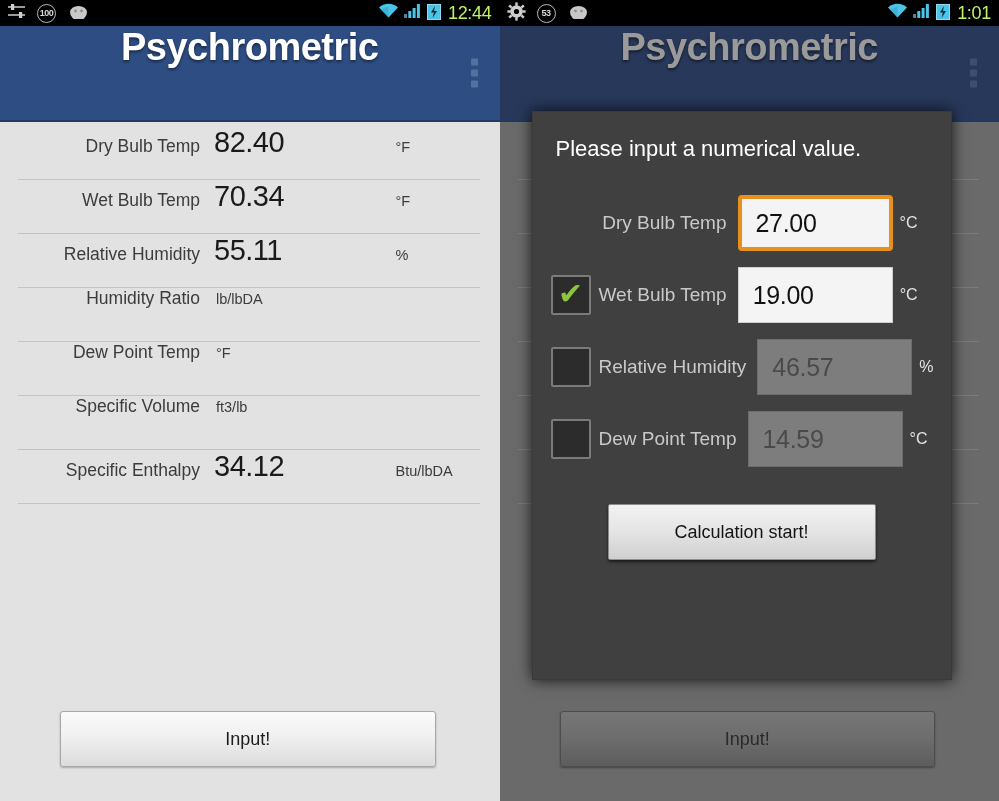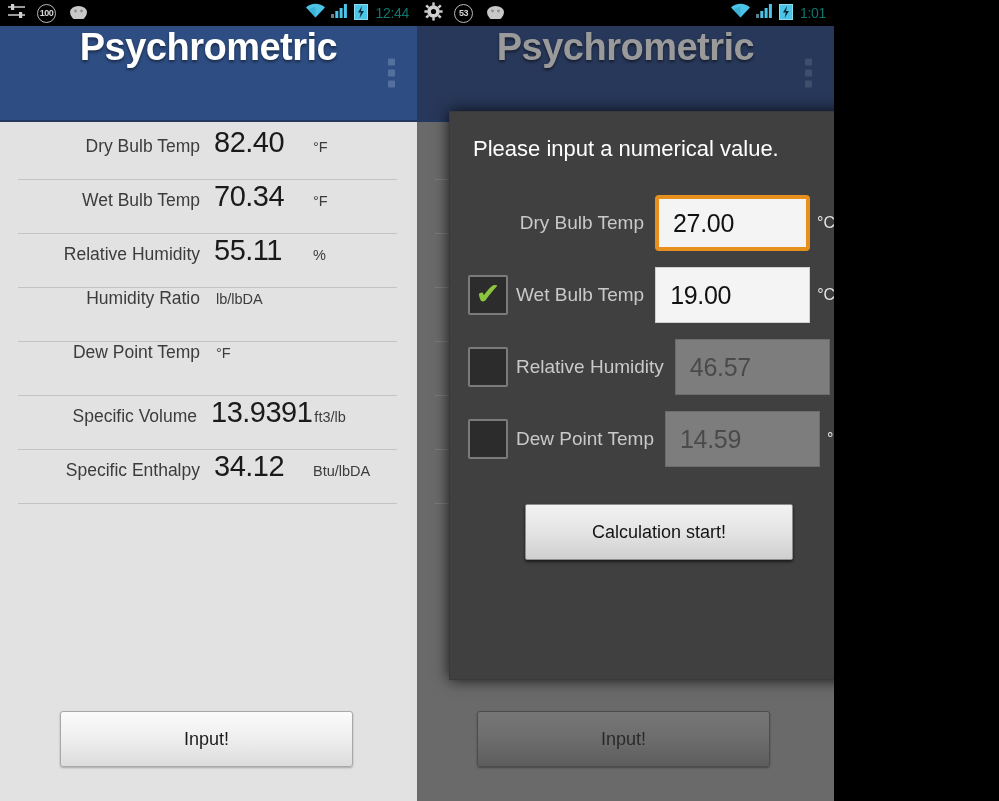--- a/index.html
+++ b/index.html
@@ -2,41 +2,41 @@
 <html><head>
 <meta charset="utf-8">
 <style>
   * { box-sizing: border-box; margin: 0; padding: 0; }
   html, body {
     width: 999px; height: 801px;
     background: #000;
     font-family: "Liberation Sans", sans-serif;
     overflow: hidden;
   }
-  .screen { position: relative; width: 834px; height: 801px; display: flex; }
+  .screen { position: relative; width: 999px; height: 801px; display: flex; }
 
   .panel { position: relative; width: 499.5px; height: 801px; overflow: hidden; }
   .panel.right { width: 499.5px; }
 
   
   .statusbar {
     height: 26px; background: #000; display: flex; align-items: center;
     padding: 0 6px 0 7px; position: relative; z-index: 30;
   }
   .sb-left { display: flex; align-items: center; gap: 11px; }
   .sb-right { display: flex; align-items: center; gap: 5px; margin-left: auto; }
   .sb-icon { display: block; }
   .sb-badge {
     width: 19px; height: 19px; border-radius: 50%;
     border: 1.6px solid #b9b9b9; color: #d8d8d8;
     font-size: 9px; font-weight: bold; line-height: 16px;
     text-align: center; letter-spacing: -0.5px;
   }
   .sb-clock {
-    color: #0f766e; font-size: 14px; letter-spacing: -0.3px;
+    color: #bef264; font-size: 18px; letter-spacing: -0.3px;
     padding-left: 2px; padding-right: 2px;
   }
 
   
   .titlebar {
     height: 96px; background: #2e4d82; position: relative;
     display: flex; align-items: flex-start; justify-content: center;
     border-bottom: 2px solid #24395f;
   }
   .title-text {
@@ -245,21 +245,20 @@
         <div class="row">
           <div class="lbl">Humidity Ratio</div>
           <div class="unit">lb/lbDA</div>
         </div>
         <div class="row">
           <div class="lbl">Dew Point Temp</div>
           <div class="unit">°F</div>
         </div>
         <div class="row">
           <div class="lbl">Specific Volume</div>
-          <div class="val">13.9391</div>
           <div class="unit">ft3/lb</div>
         </div>
         <div class="row">
           <div class="lbl">Specific Enthalpy</div>
           <div class="val">34.12</div>
           <div class="unit">Btu/lbDA</div>
         </div>
 
       </div>
       <div class="spacer"></div>

